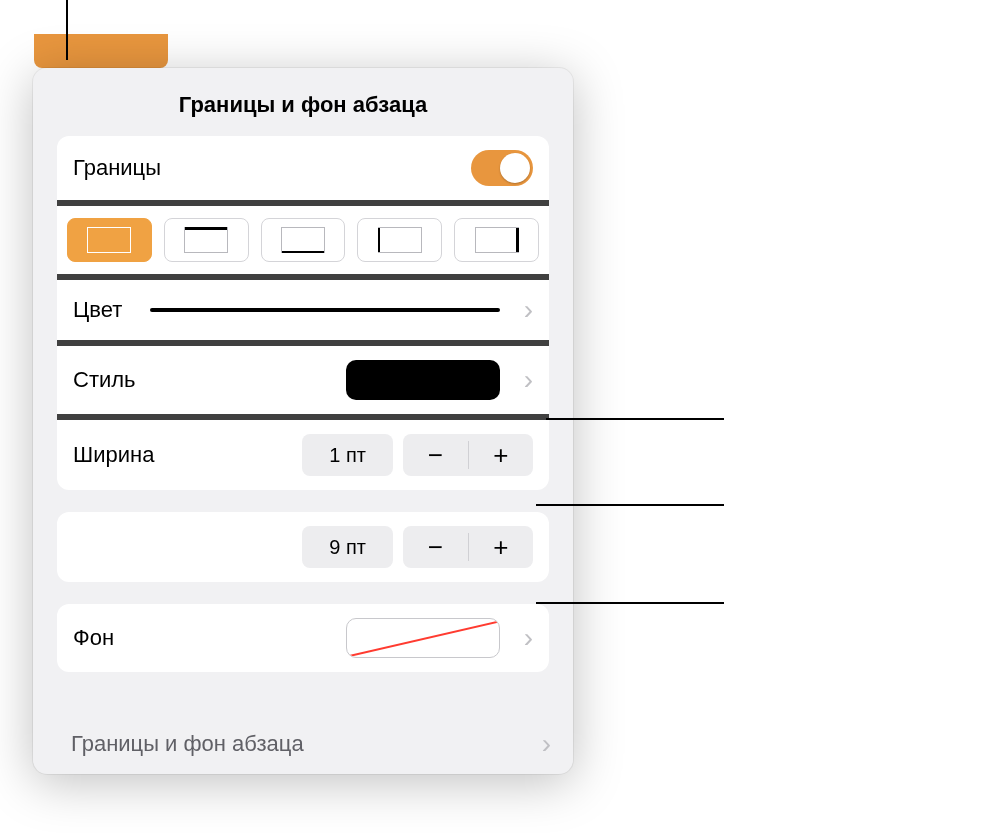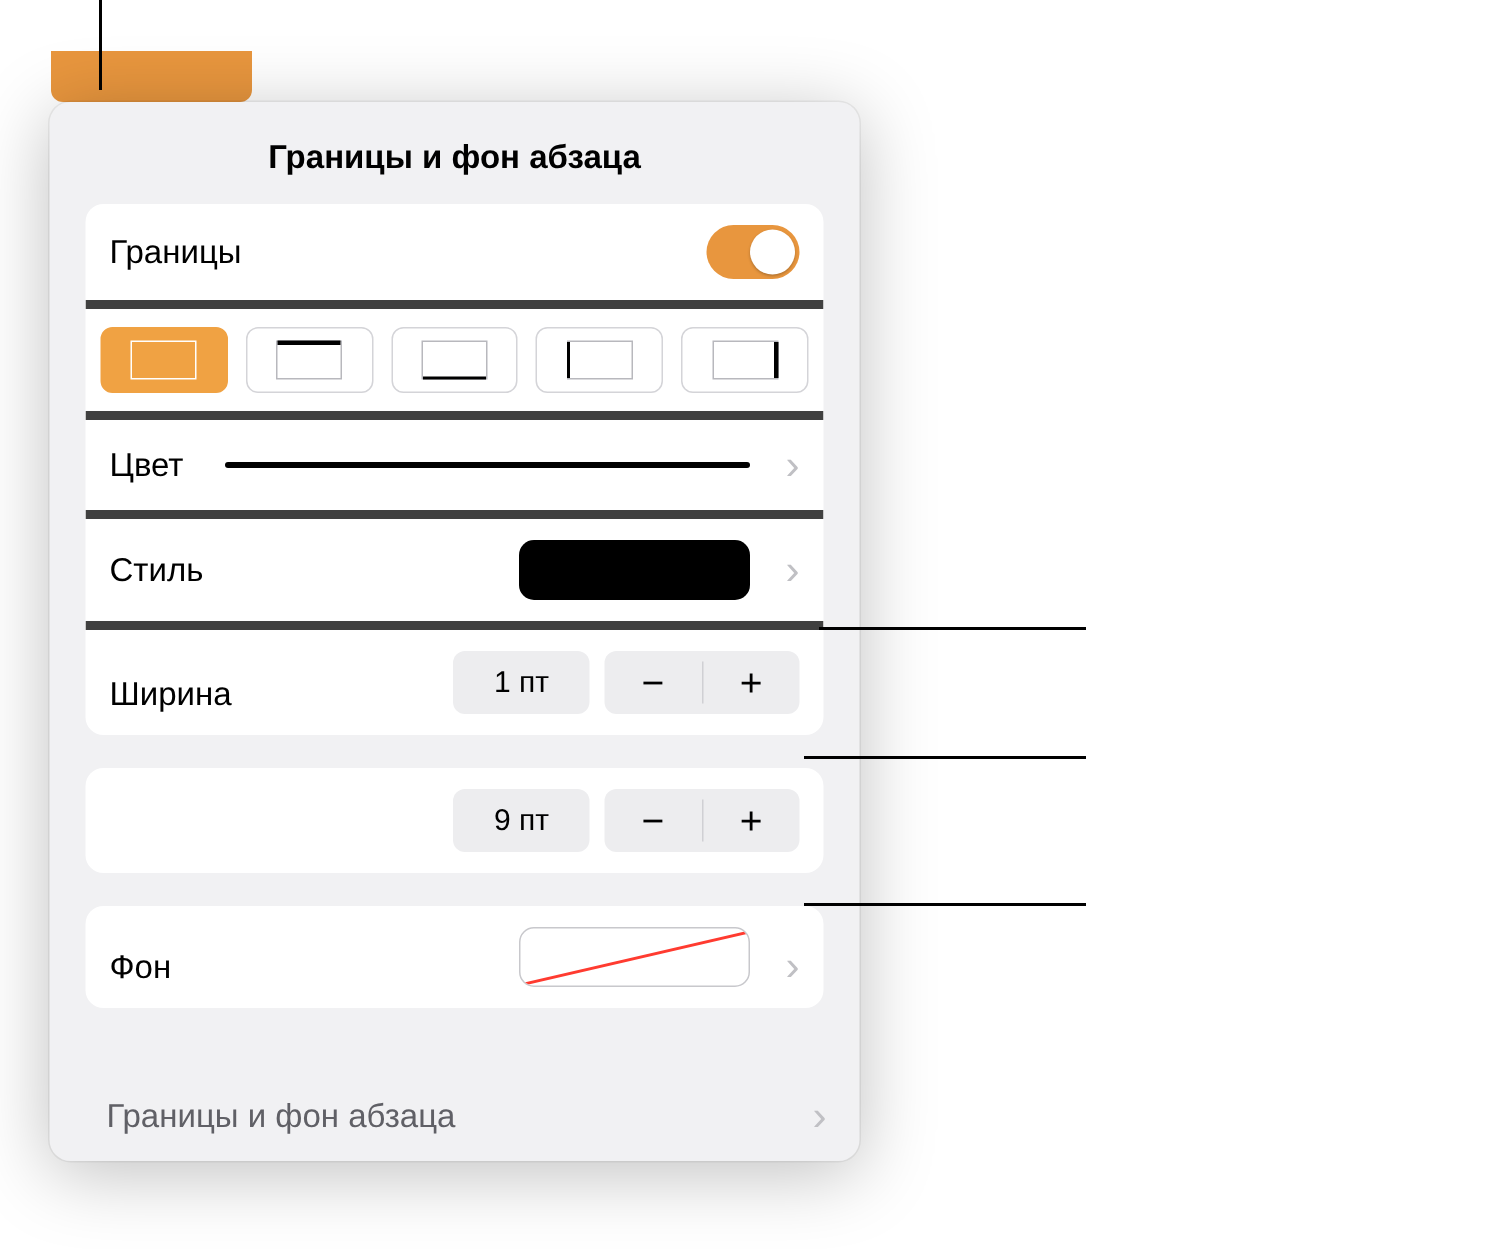--- a/index.html
+++ b/index.html
@@ -44,21 +44,21 @@
     margin: 0 24px 22px 24px;
     overflow: hidden;
   }
   .row {
     display: flex;
     align-items: center;
     padding: 14px 16px;
     border-bottom: 6px solid #404040;
     min-height: 66px;
   }
-  .row:last-child { border-bottom: none; align-items: flex-end; }
+  .row:last-child { border-bottom: none; }
   .row-label {
     font-size: 22px;
     color: #000;
     flex: 0 0 auto;
   }
   .spacer { flex: 1 1 auto; }
   .toggle {
     width: 62px;
     height: 36px;
     background: #e8963e;

